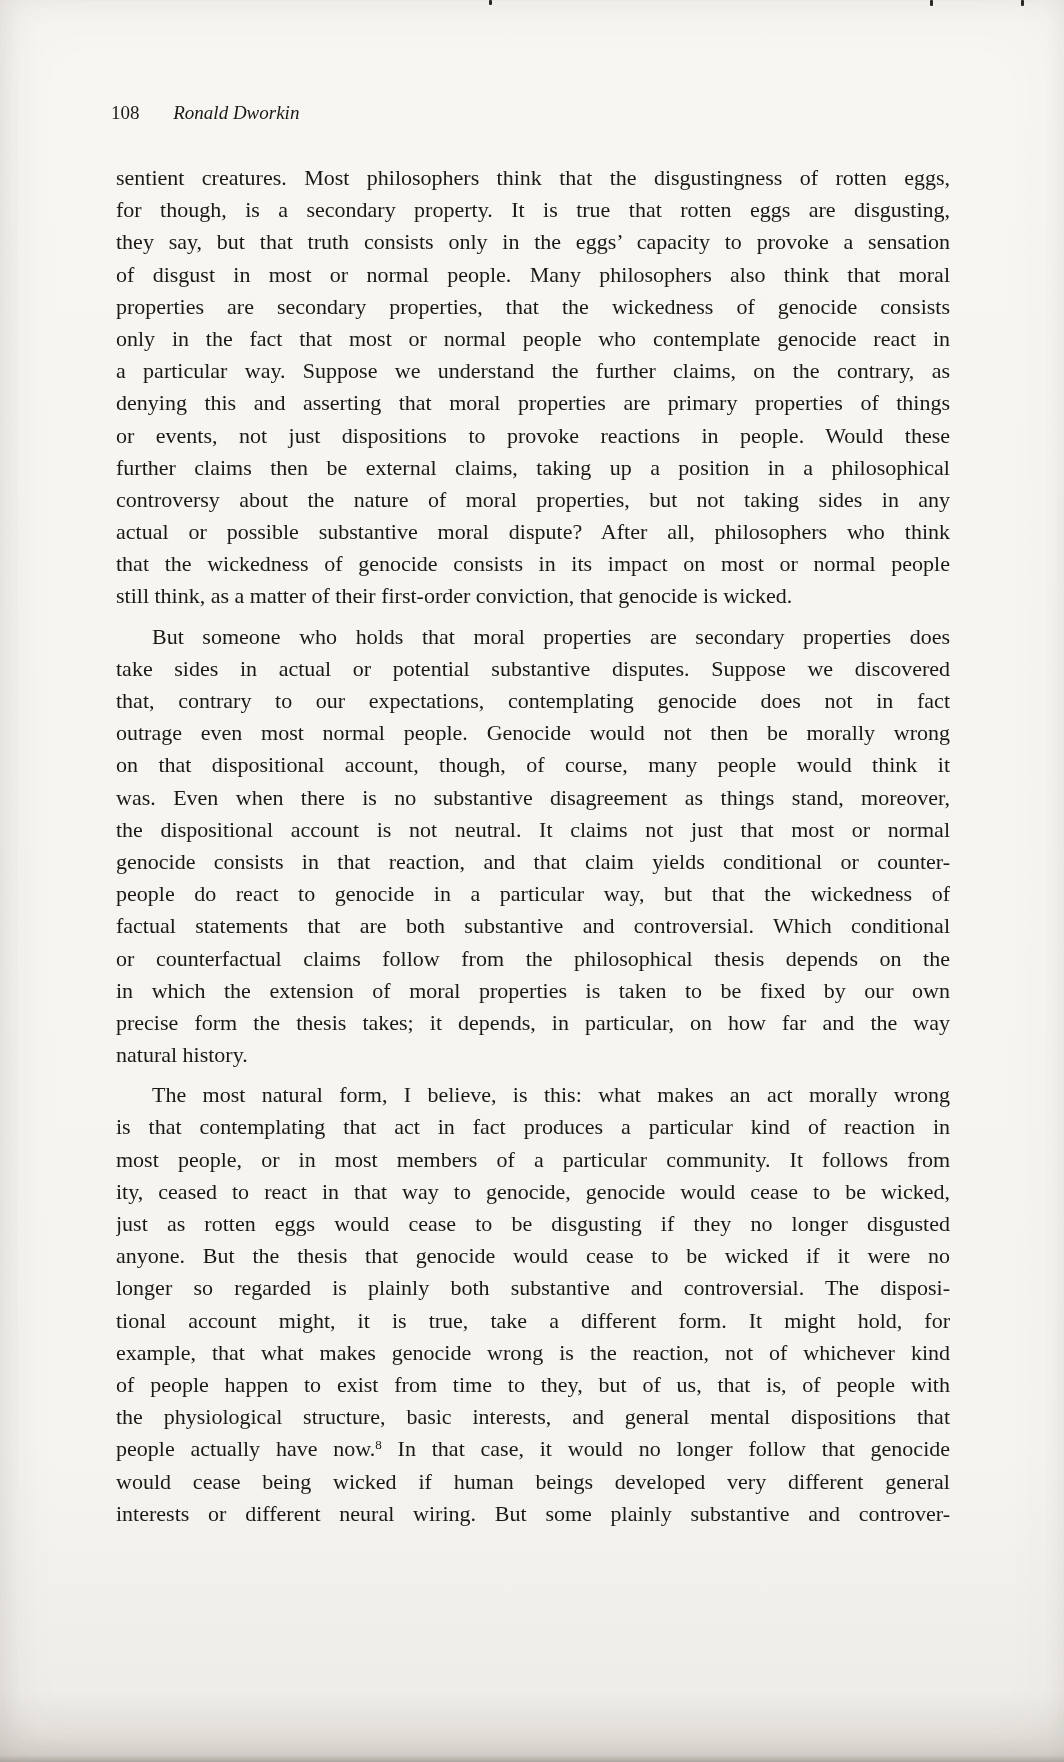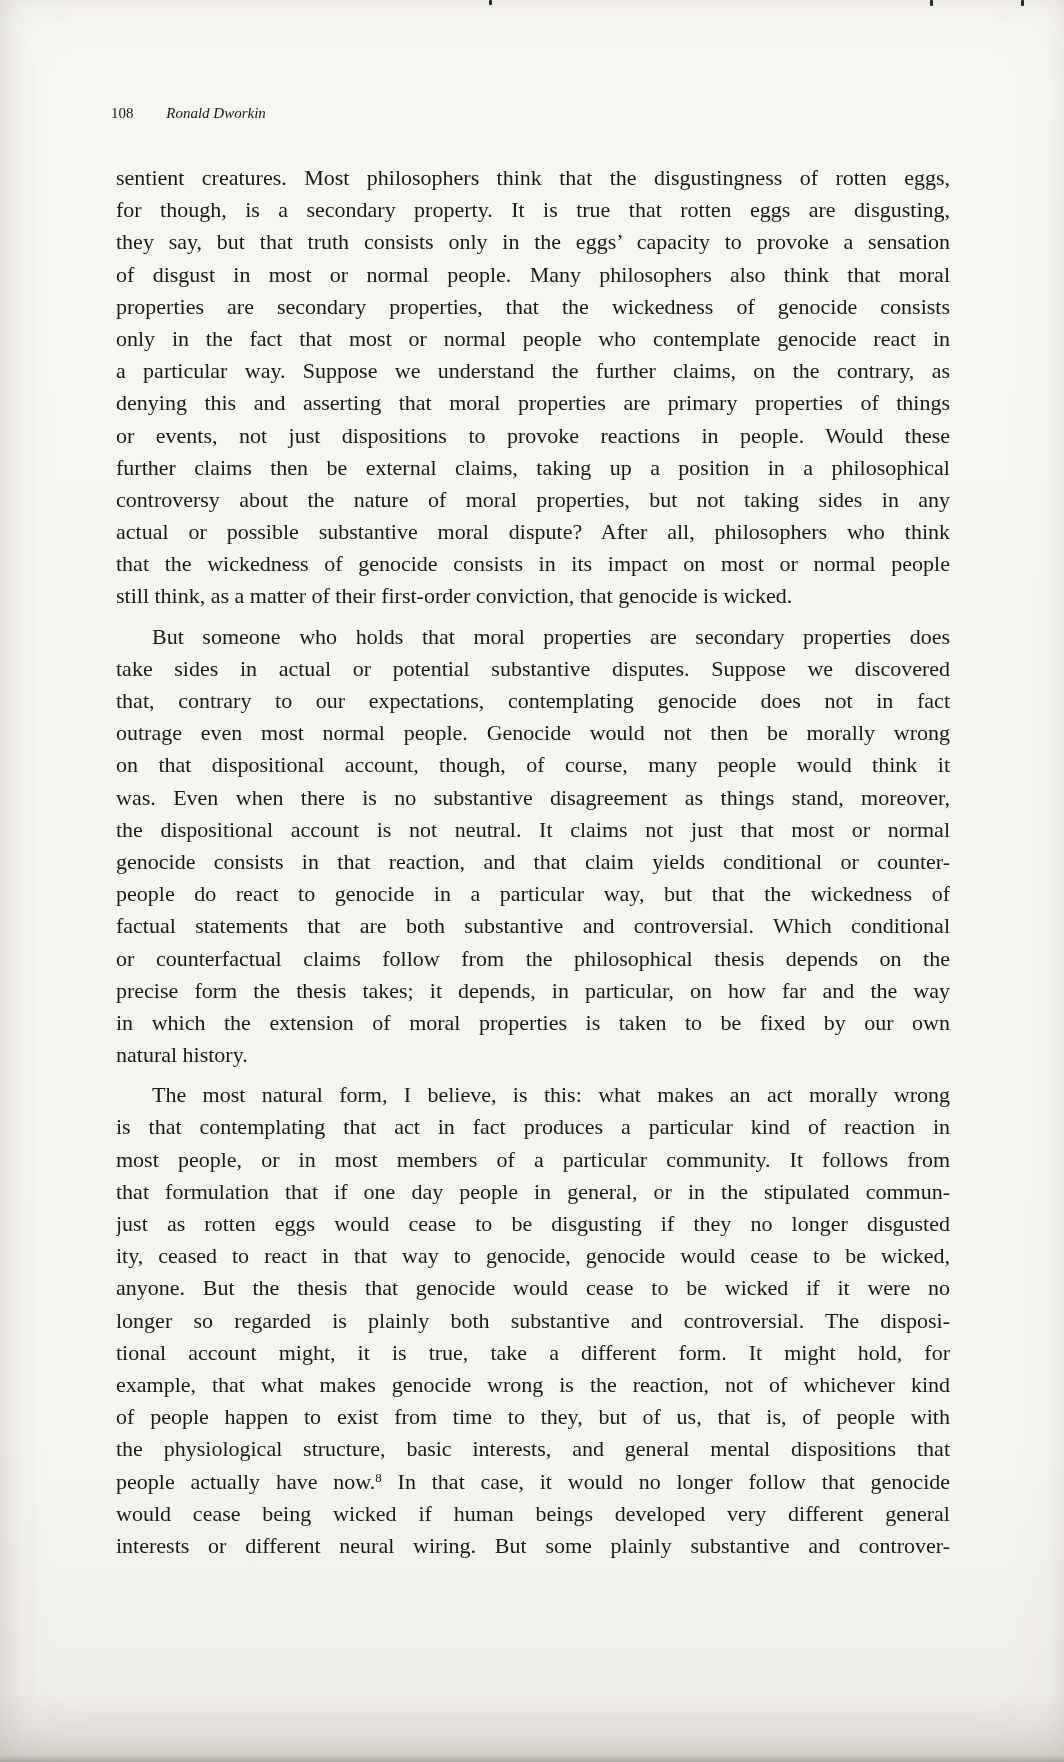--- a/index.html
+++ b/index.html
@@ -19,21 +19,21 @@
     position: absolute;
     inset: 0;
     box-shadow: inset 0 0 70px rgba(90, 84, 74, 0.05),
                 inset 14px 0 30px rgba(90, 84, 74, 0.05),
                 inset 0 -10px 22px rgba(70, 64, 56, 0.07);
   }
   .page-header {
     position: absolute;
     top: 99px;
     left: 111px;
-    font-size: 15px;
+    font-size: 19px;
     line-height: 28px;
     white-space: nowrap;
   }
   .page-number {
     display: inline-block;
   }
   .running-title {
     display: inline-block;
     margin-left: 29px;
     font-style: italic;
@@ -108,31 +108,30 @@
         <div class="line">take sides in actual or potential substantive disputes. Suppose we discovered</div>
         <div class="line">that, contrary to our expectations, contemplating genocide does not in fact</div>
         <div class="line">outrage even most normal people. Genocide would not then be morally wrong</div>
         <div class="line">on that dispositional account, though, of course, many people would think it</div>
         <div class="line">was. Even when there is no substantive disagreement as things stand, moreover,</div>
         <div class="line">the dispositional account is not neutral. It claims not just that most or normal</div>
         <div class="line">genocide consists in that reaction, and that claim yields conditional or counter-</div>
         <div class="line">people do react to genocide in a particular way, but that the wickedness of</div>
         <div class="line">factual statements that are both substantive and controversial. Which conditional</div>
         <div class="line">or counterfactual claims follow from the philosophical thesis depends on the</div>
+        <div class="line">in which the extension of moral properties is taken to be fixed by our own</div>
         <div class="line">precise form the thesis takes; it depends, in particular, on how far and the way</div>
-        <div class="line">in which the extension of moral properties is taken to be fixed by our own</div>
         <div class="line unjustified">natural history.</div>
       </div>
       <div class="paragraph">
         <div class="line indent">The most natural form, I believe, is this: what makes an act morally wrong</div>
         <div class="line">is that contemplating that act in fact produces a particular kind of reaction in</div>
         <div class="line">most people, or in most members of a particular community. It follows from</div>
-        <div class="line">that formulation that if one day people in general, or in the stipulated commun-</div>
+        <div class="line">ity, ceased to react in that way to genocide, genocide would cease to be wicked,</div>
         <div class="line">just as rotten eggs would cease to be disgusting if they no longer disgusted</div>
-        <div class="line">ity, ceased to react in that way to genocide, genocide would cease to be wicked,</div>
         <div class="line">anyone. But the thesis that genocide would cease to be wicked if it were no</div>
         <div class="line">longer so regarded is plainly both substantive and controversial. The disposi-</div>
         <div class="line">tional account might, it is true, take a different form. It might hold, for</div>
         <div class="line">example, that what makes genocide wrong is the reaction, not of whichever kind</div>
         <div class="line">of people happen to exist from time to they, but of us, that is, of people with</div>
         <div class="line">the physiological structure, basic interests, and general mental dispositions that</div>
         <div class="line">people actually have now.<sup>8</sup> In that case, it would no longer follow that genocide</div>
         <div class="line">would cease being wicked if human beings developed very different general</div>
         <div class="line">interests or different neural wiring. But some plainly substantive and controver-</div>
       </div>

